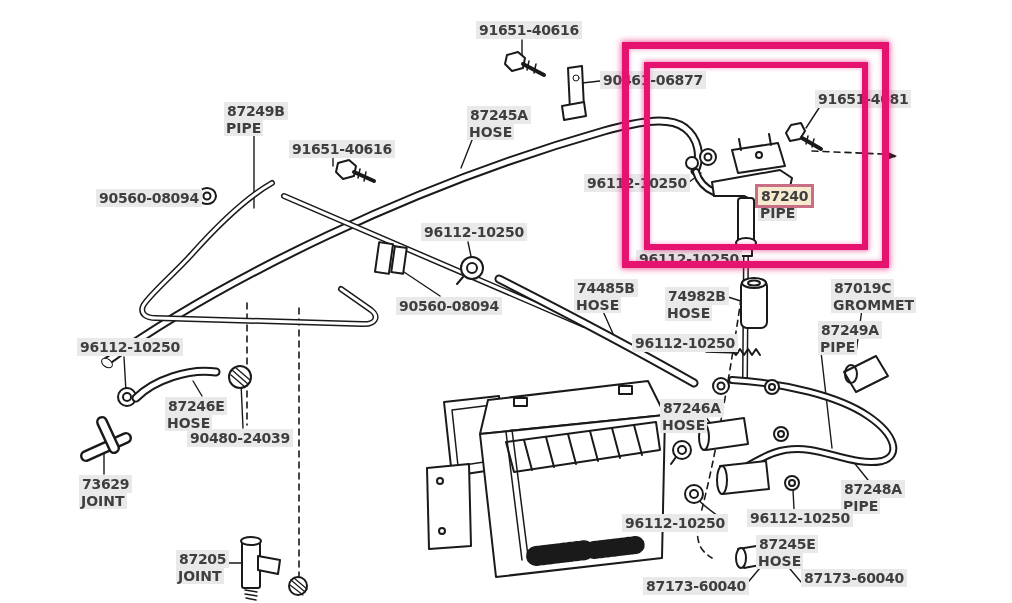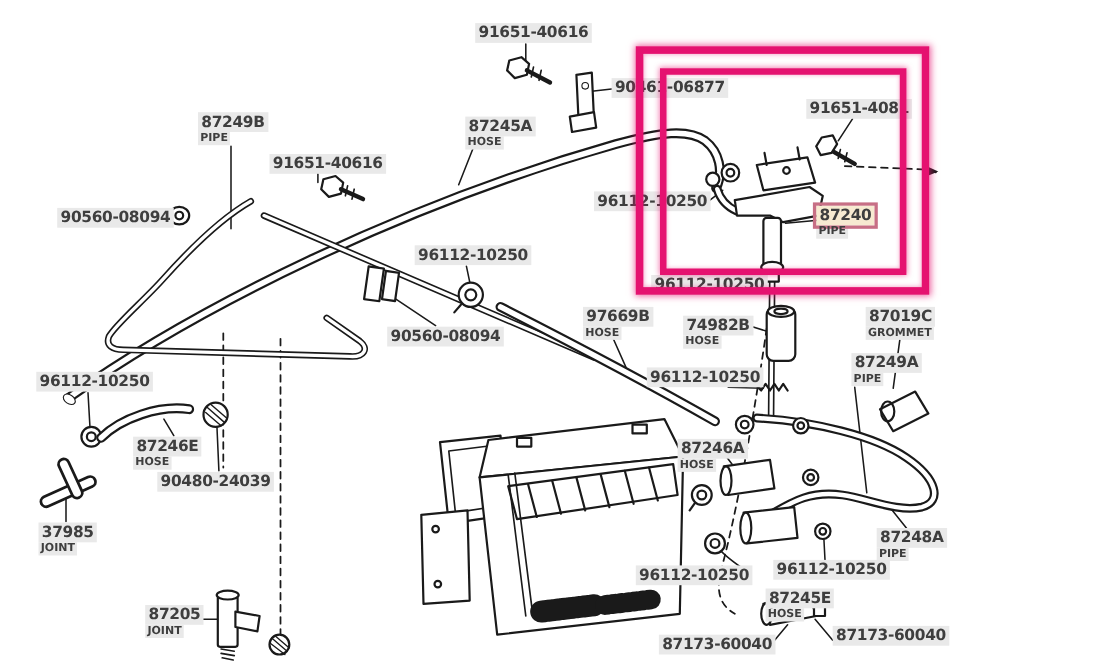--- a/index.html
+++ b/index.html
@@ -1,23 +1,23 @@
 <!DOCTYPE html>
 <html style="--hl: #e51270; --label-bg: #e9e9e9; --text: #3e3e3e; --hl-label-bg: #f7ead1; --hl-label-border: #c76f85;"><head>
 <meta charset="utf-8">
 <style>
   html,body{margin:0;padding:0;background:#fff;}
   #stage{position:relative;width:932px;height:603px;background:#fff;overflow:hidden;
-         font-family:"DejaVu Sans",sans-serif;}
+         font-family:"DejaVu Sans",sans-serif;margin-left:44px;}
   #art{position:absolute;left:0;top:0;z-index:1;}
   
   .lbl{position:absolute;z-index:4;line-height:1;white-space:nowrap;
        font-weight:bold;font-size:14px;letter-spacing:-0.3px;color:var(--text,#3e3e3e);}
   .lbl .num{background:var(--label-bg,#e9e9e9);padding:2px 3px;display:inline-block;}
-  .lbl .sub{display:block;width:max-content;font-size:10px;letter-spacing:0;
+  .lbl .sub{display:block;width:max-content;font-size:14px;letter-spacing:0;
             background:var(--label-bg,#e9e9e9);padding:1px 2px;margin-top:0;}
   .lbl.hl .num{background:var(--hl-label-bg,#f7ead1);
                outline:3px solid var(--hl-label-border,#c76f85);}
   .lbl.obscured{z-index:3;}
   
   .hlbox{position:absolute;box-sizing:border-box;z-index:5;pointer-events:auto;}
   .hlbox.outer{left:578px;top:42px;width:267px;height:226px;
        border:7px solid var(--hl,#e51270);
        box-shadow:0 0 6px 1px rgba(229,18,112,.65), inset 0 0 5px rgba(229,18,112,.45);}
   .hlbox.inner{left:600px;top:62px;width:224px;height:188px;
@@ -182,44 +182,44 @@
         <path class="inkf" d="M694,549 L736,542 L742,560 L700,568 Z"></path>
         <ellipse class="inkf" cx="697" cy="558" rx="5" ry="10"></ellipse>
         <rect class="inkf" x="740" y="548" width="10" height="12"></rect>
       </g>
     </g>
   </svg>
 
   <div>
       <div class="lbl" style="left: 432px; top: 21px;"><span class="num">91651-40616</span></div>
       <div class="lbl" style="left: 556px; top: 71px;"><span class="num">90461-06877</span></div>
-      <div class="lbl" style="left: 733px; top: 90px; text-align: right;"><span class="num">91651-4081</span></div>
+      <div class="lbl" style="left: 771px; top: 90px; text-align: right;"><span class="num">91651-4081</span></div>
       <div class="lbl" style="left: 180px; top: 102px;"><span class="num">87249B</span><span class="sub">PIPE</span></div>
       <div class="lbl" style="left: 394px; top: 106px; padding-left: 29px;"><span class="num">87245A</span><span class="sub">HOSE</span></div>
       <div class="lbl" style="left: 245px; top: 140px;"><span class="num">91651-40616</span></div>
       <div class="lbl" style="left: 52px; top: 189px;"><span class="num">90560-08094</span></div>
       <div class="lbl" style="left: 540px; top: 174px;"><span class="num">96112-10250</span></div>
-      <div class="lbl hl" style="left: 742px; top: 187px;"><span class="num">87240</span><span class="sub">PIPE</span></div>
+      <div class="lbl hl" style="left: 714px; top: 187px;"><span class="num">87240</span><span class="sub">PIPE</span></div>
       <div class="lbl" style="left: 377px; top: 223px;"><span class="num">96112-10250</span></div>
       <div class="lbl obscured" style="left: 592px; top: 250px;"><span class="num">96112-10250</span></div>
       <div class="lbl" style="left: 352px; top: 297px;"><span class="num">90560-08094</span></div>
-      <div class="lbl" style="left: 530px; top: 279px;"><span class="num">97669B</span><span class="sub">HOSE</span></div>
+      <div class="lbl" style="left: 530px; top: 279px;"><span class="num">74485B</span><span class="sub">HOSE</span></div>
       <div class="lbl" style="left: 621px; top: 287px;"><span class="num">74982B</span><span class="sub">HOSE</span></div>
       <div class="lbl" style="left: 787px; top: 279px;"><span class="num">87019C</span><span class="sub">GROMMET</span></div>
       <div class="lbl" style="left: 588px; top: 334px;"><span class="num">96112-10250</span></div>
       <div class="lbl" style="left: 774px; top: 321px;"><span class="num">87249A</span><span class="sub">PIPE</span></div>
       <div class="lbl" style="left: 33px; top: 338px;"><span class="num">96112-10250</span></div>
       <div class="lbl" style="left: 121px; top: 397px;"><span class="num">87246E</span><span class="sub">HOSE</span></div>
       <div class="lbl" style="left: 143px; top: 429px;"><span class="num">90480-24039</span></div>
       <div class="lbl" style="left: 616px; top: 399px;"><span class="num">87246A</span><span class="sub">HOSE</span></div>
-      <div class="lbl" style="left: 35px; top: 475px;"><span class="num">37985</span><span class="sub">JOINT</span></div>
+      <div class="lbl" style="left: 35px; top: 475px;"><span class="num">73629</span><span class="sub">JOINT</span></div>
       <div class="lbl" style="left: 797px; top: 480px;"><span class="num">87248A</span><span class="sub">PIPE</span></div>
       <div class="lbl" style="left: 578px; top: 514px;"><span class="num">96112-10250</span></div>
       <div class="lbl" style="left: 703px; top: 509px;"><span class="num">96112-10250</span></div>
-      <div class="lbl" style="left: 696px; top: 535px;"><span class="num">87245E</span><span class="sub">HOSE</span></div>
+      <div class="lbl" style="left: 712px; top: 535px;"><span class="num">87245E</span><span class="sub">HOSE</span></div>
       <div class="lbl" style="left: 132px; top: 550px;"><span class="num">87205</span><span class="sub">JOINT</span></div>
       <div class="lbl" style="left: 599px; top: 577px;"><span class="num">87173-60040</span></div>
       <div class="lbl" style="left: 757px; top: 569px;"><span class="num">87173-60040</span></div>
     </div>
 
   <div class="hlbox outer" style="left: 578px; top: 42px; width: 267px; height: 226px;"></div>
   <div class="hlbox inner" style="left: 600px; top: 62px; width: 224px; height: 188px;"></div>
 
 </div>
 

